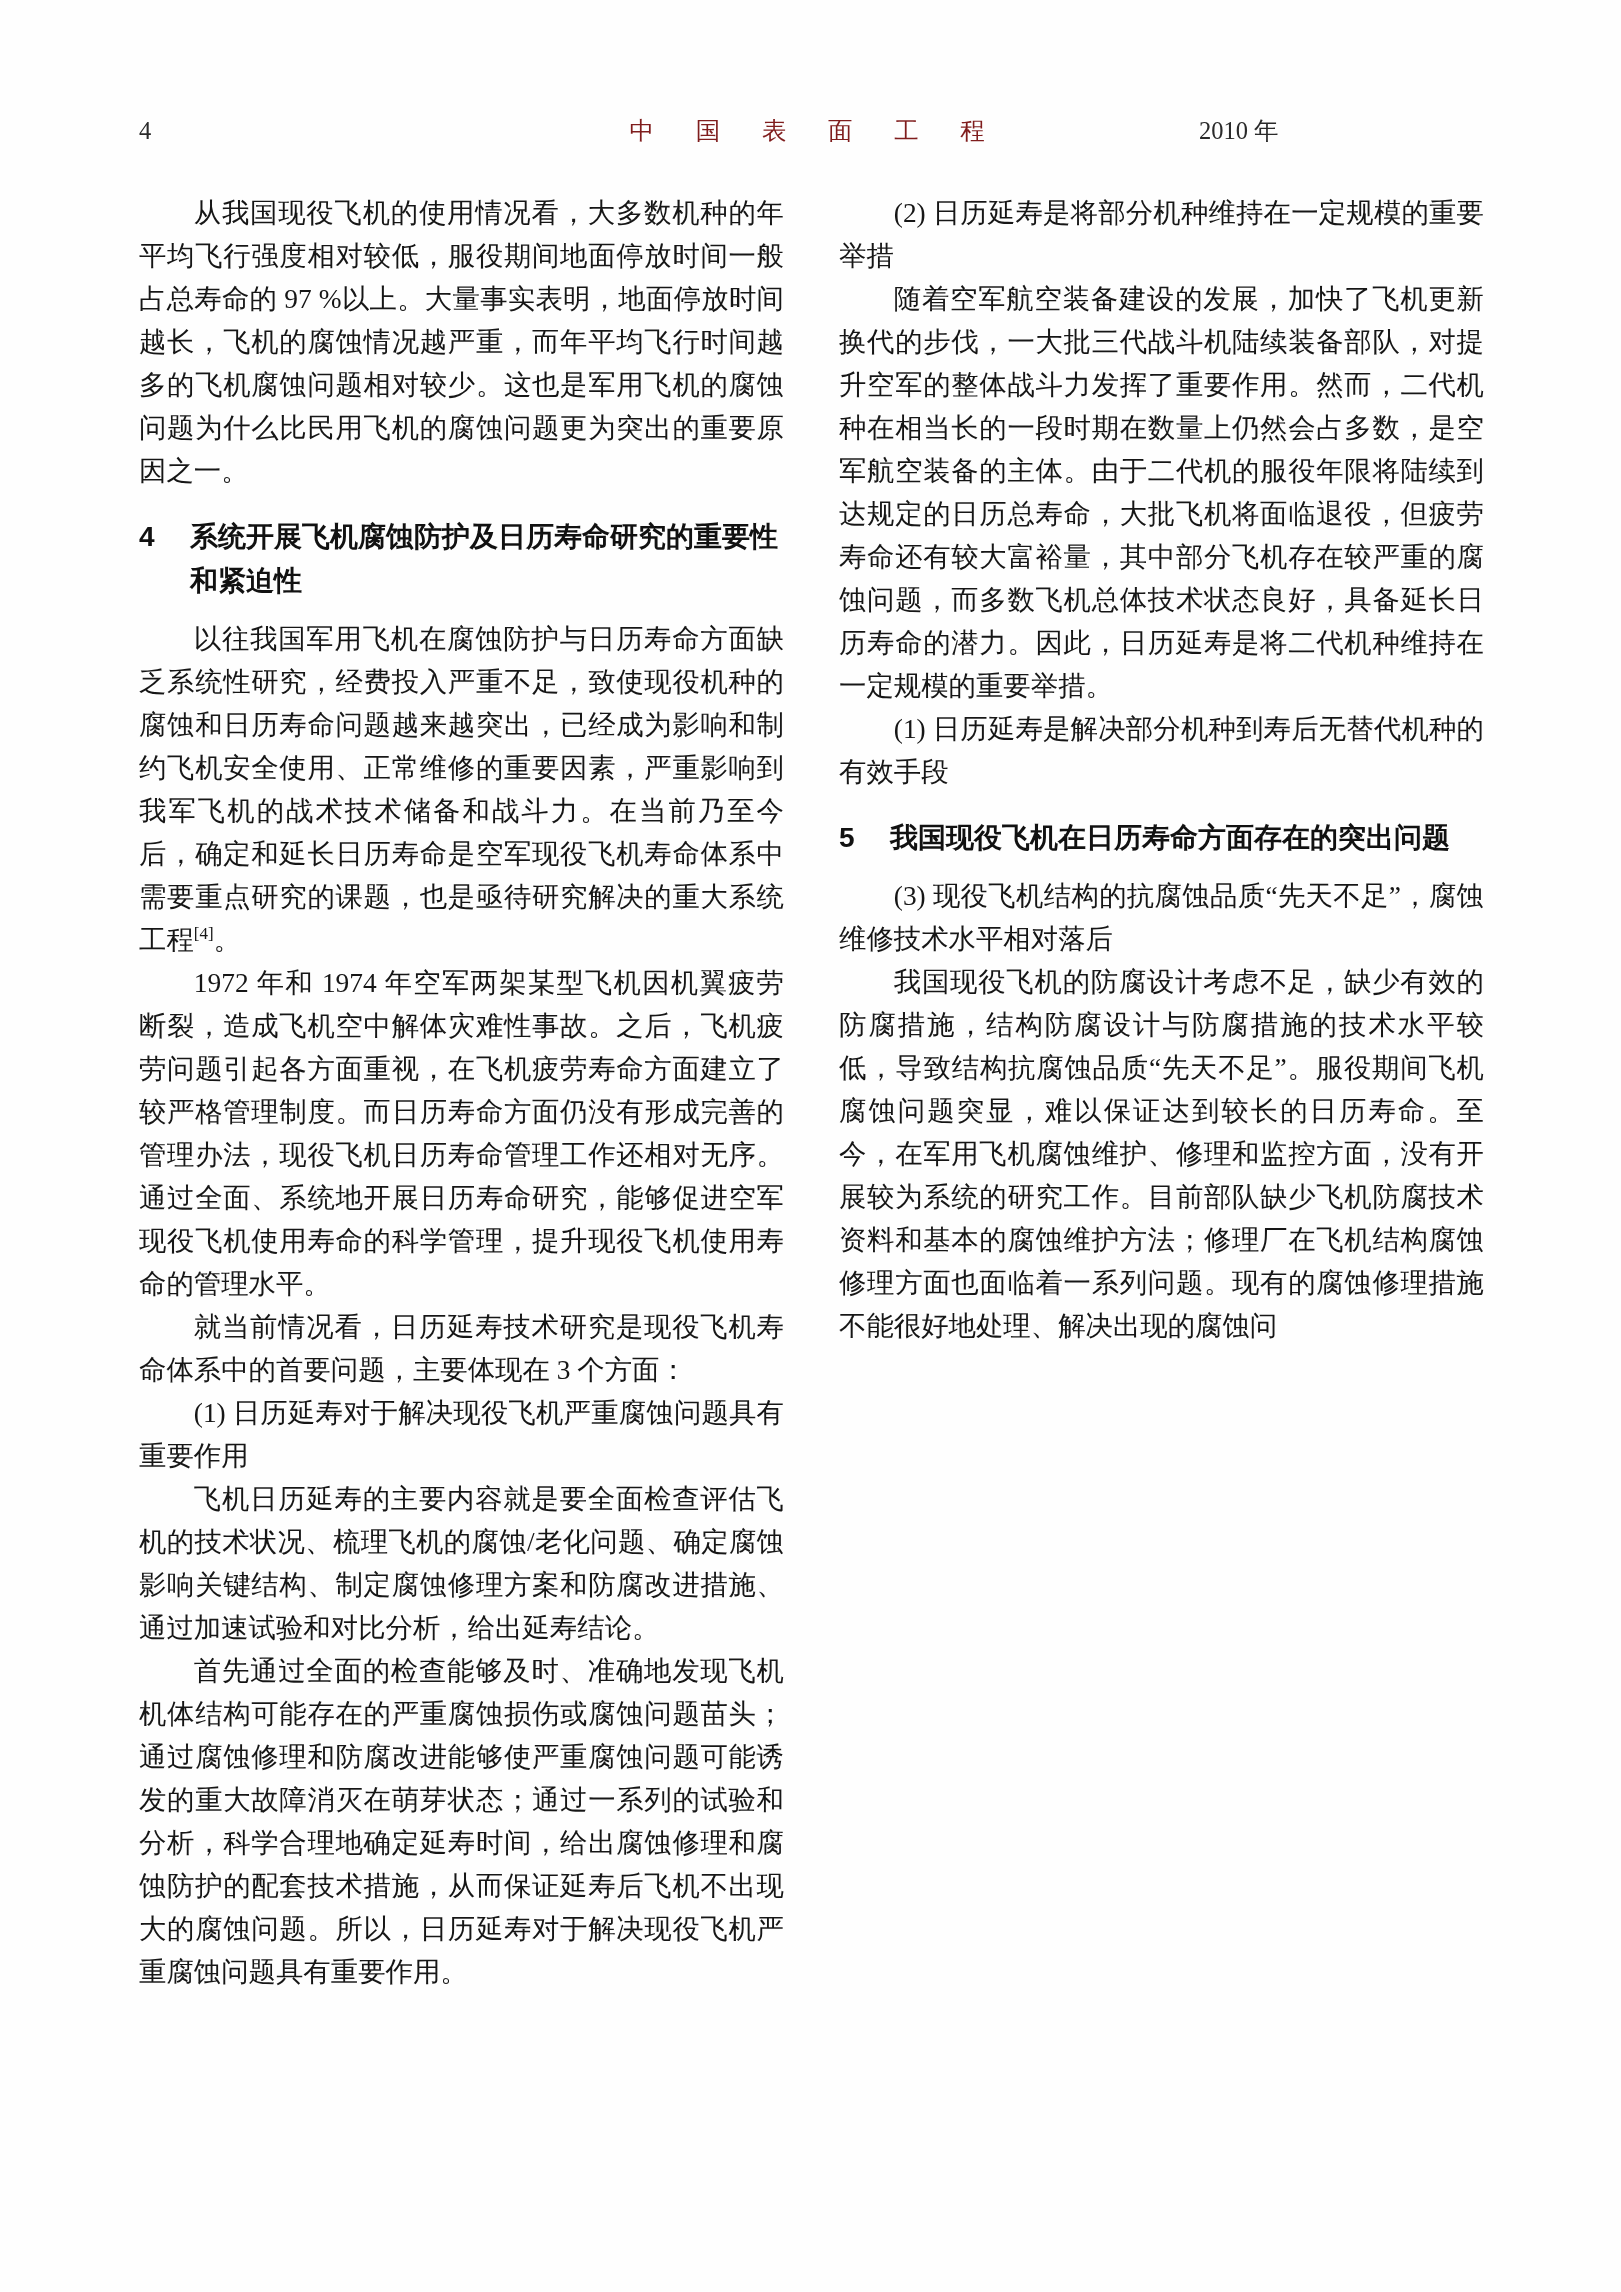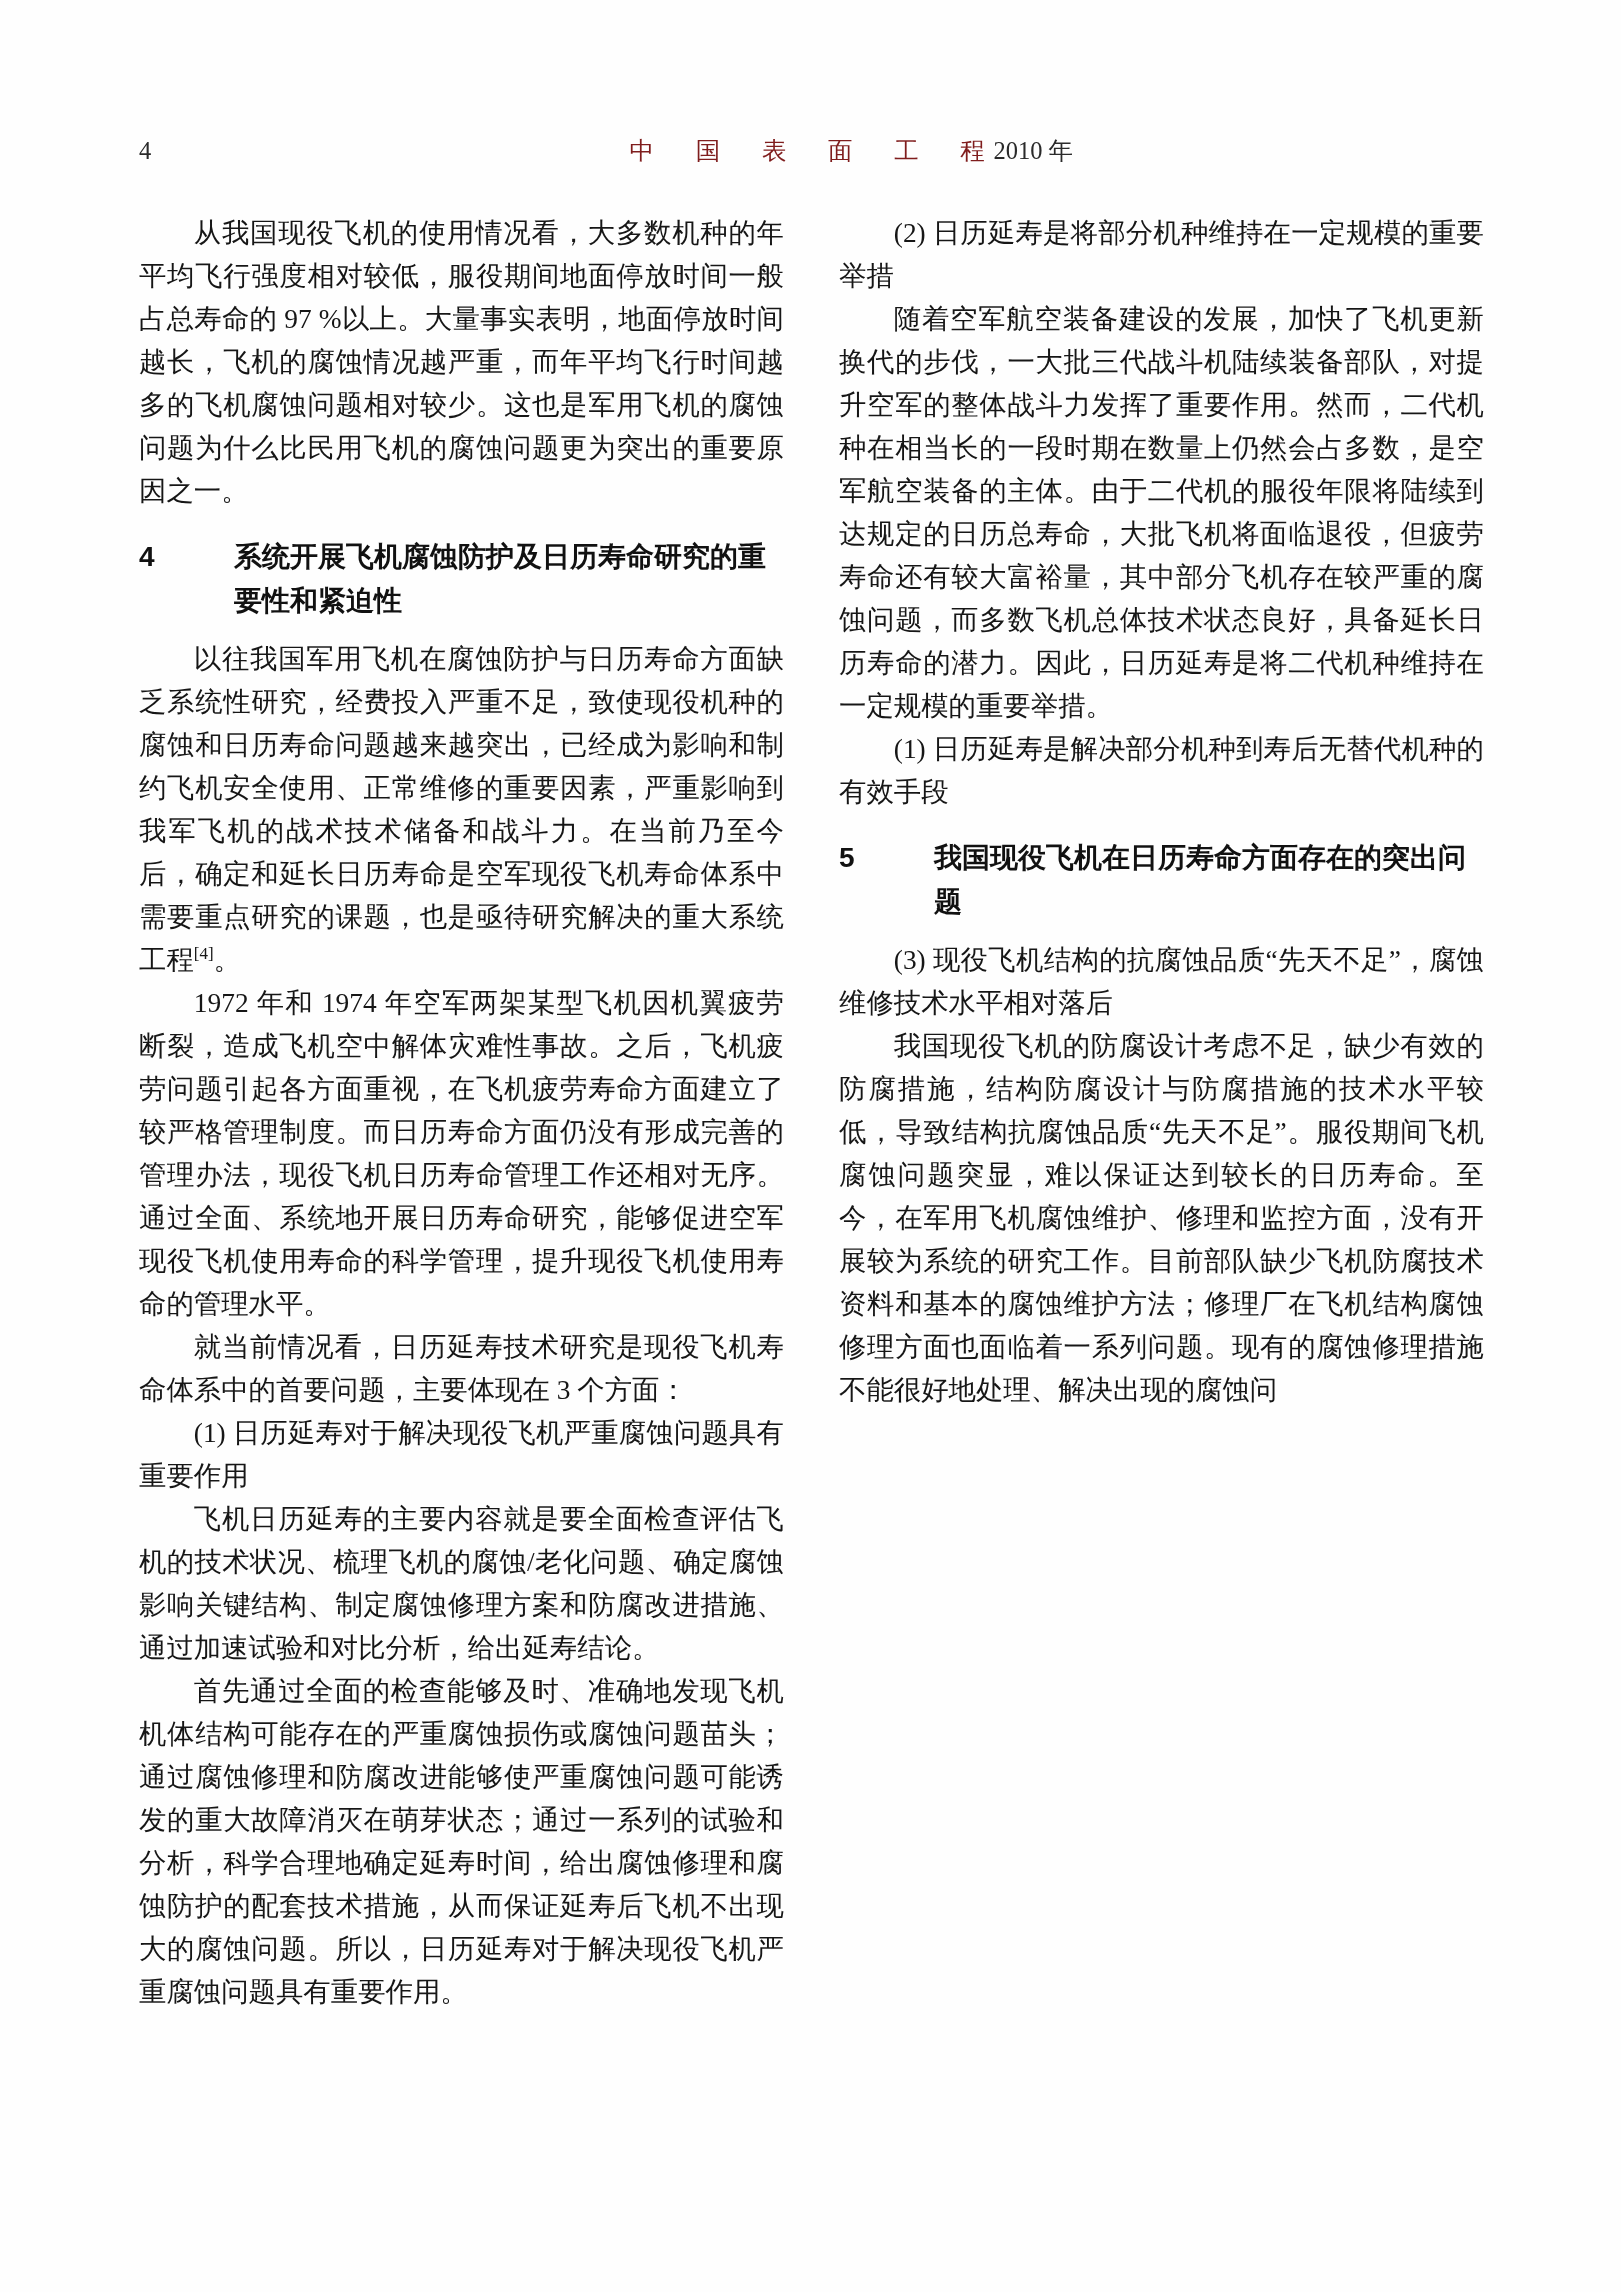--- a/index.html
+++ b/index.html
@@ -22,21 +22,21 @@
     color: #2a2a2a;
     margin-bottom: 45px;
   }
   .page-header .pn { text-align: left; }
   .page-header .jt {
     text-align: right;
     letter-spacing: 0.35em;
     font-family: Liberation Sans, sans-serif;
     color: #7f1d1d;
   }
-  .page-header .yr { text-align: left; margin-top: 20px; }
+  .page-header .yr { text-align: center; }
   .columns {
     display: flex;
     gap: 55px;
     justify-content: flex-end;
   }
   .column {
     flex: 1 1 0;
     min-width: 0;
     font-size: 27.4px;
     line-height: 43px;
@@ -50,21 +50,21 @@
     font-weight: 700;
     font-size: 28px;
     line-height: 44px;
     color: #111;
     text-align: left;
     margin: 21.6px 0 15.7px 0;
   }
   .heading-num {
     flex: 0 0 51px;
   }
-  .heading-text { flex: 1 1 auto; margin-left: 44px; }
+  .heading-text { flex: 1 1 auto; }
   sup {
     font-size: 0.62em;
     vertical-align: super;
     line-height: 0;
   }
 </style>
 </head>
 <body>
 
 <div class="page">

